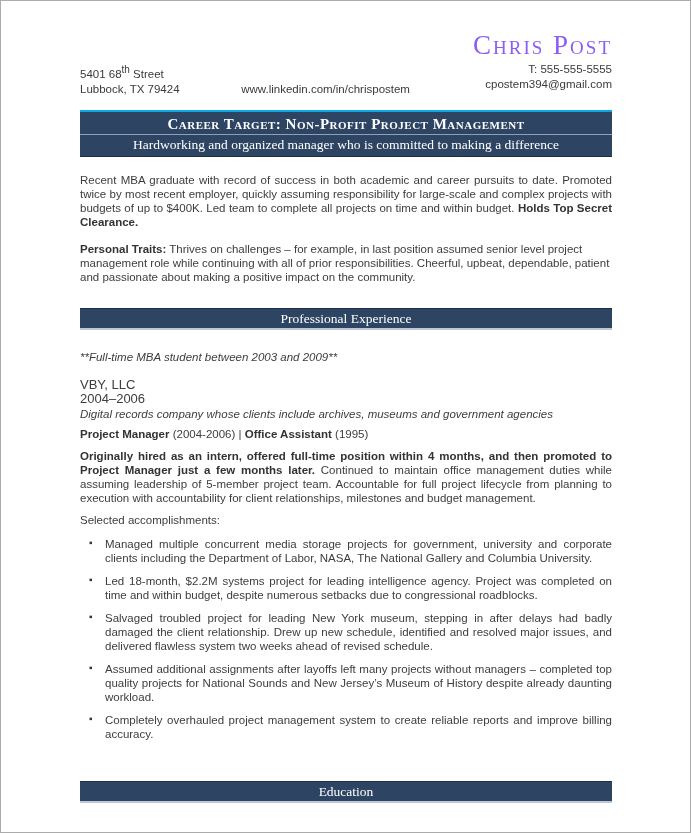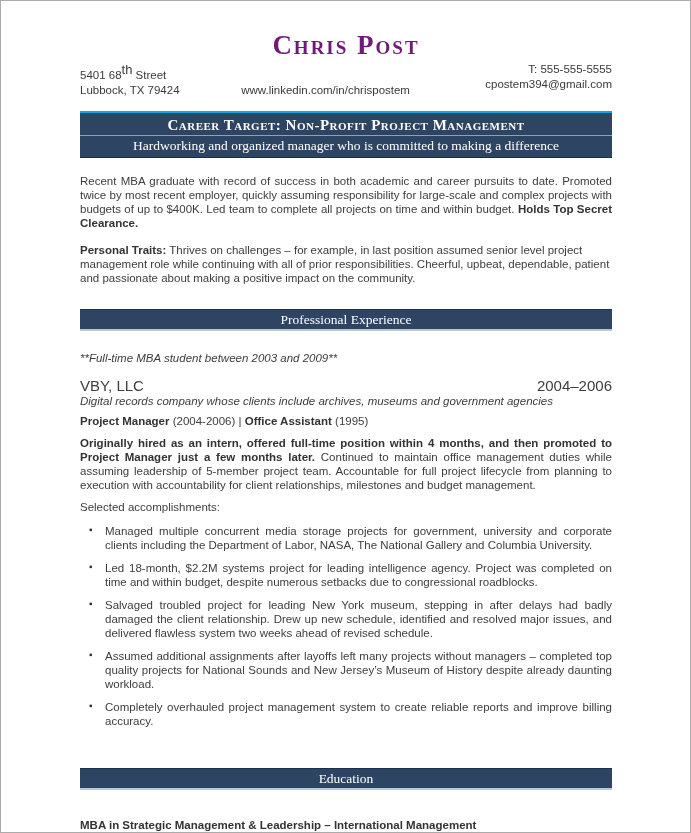--- a/index.html
+++ b/index.html
@@ -11,40 +11,40 @@
     background: #ffffff;
     font-family: "Liberation Sans", sans-serif;
     color: #3d3d3d;
     overflow: hidden;
   }
   .content { padding: 0 78px 0 79px; }
 
   
   .name {
     margin: 30px 0 0;
-    text-align: center;
+    text-align: right;
     font-family: "Liberation Serif", serif;
     font-variant: small-caps;
-    font-weight: 700;
+    font-weight: 400;
     font-size: 27px;
     line-height: 29px;
     letter-spacing: 2px;
-    color: #701a75;
+    color: #8b5cf6;
   }
   .contact-row {
     display: flex;
     margin-top: 2px;
     font-size: 11.5px;
     line-height: 15px;
     color: #3a3a3a;
   }
   .contact-left  { flex: 1; text-align: left; }
   .contact-center{ flex: 1.3; align-self: flex-end; }
   .contact-right { flex: 1; text-align: right; }
-  sup { font-size: 13px; }
+  sup { font-size: 10px; }
 
   
   .career-banner {
     margin-top: 13px;
     background: #2d4563;
     border-top: 2px solid #0ea5e9;
     border-bottom: 1px solid #1c2d44;
     color: #ffffff;
     text-align: center;
     font-family: "Liberation Serif", serif;
@@ -88,22 +88,23 @@
   .note {
     margin: 20px 0 0;
     font-size: 11.5px;
     line-height: 14px;
     font-style: italic;
   }
   .company-row {
     margin-top: 14px;
     display: flex;
     justify-content: space-between;
-    font-size: 15px;
-    line-height: 14px;
+    font-size: 13px;
+    line-height: 14px;
+    flex-direction: column;
   }
   .company-desc {
     margin: 1px 0 0;
     font-size: 11.5px;
     line-height: 14px;
     font-style: italic;
   }
   .roles { margin: 6px 0 0; font-size: 11.5px; line-height: 14px; }
   .role-para { margin-top: 8px; }
   .accomplishments-label { margin: 8px 0 0; font-size: 11.5px; line-height: 14px; }

